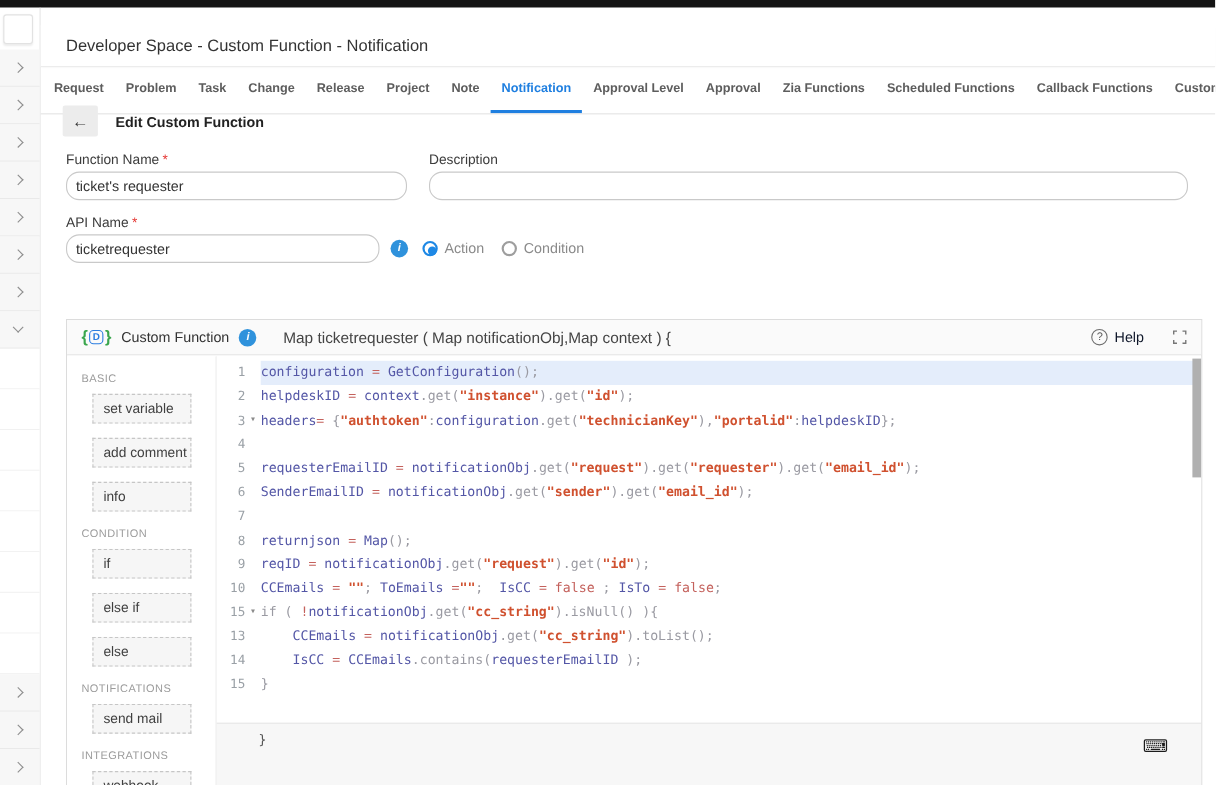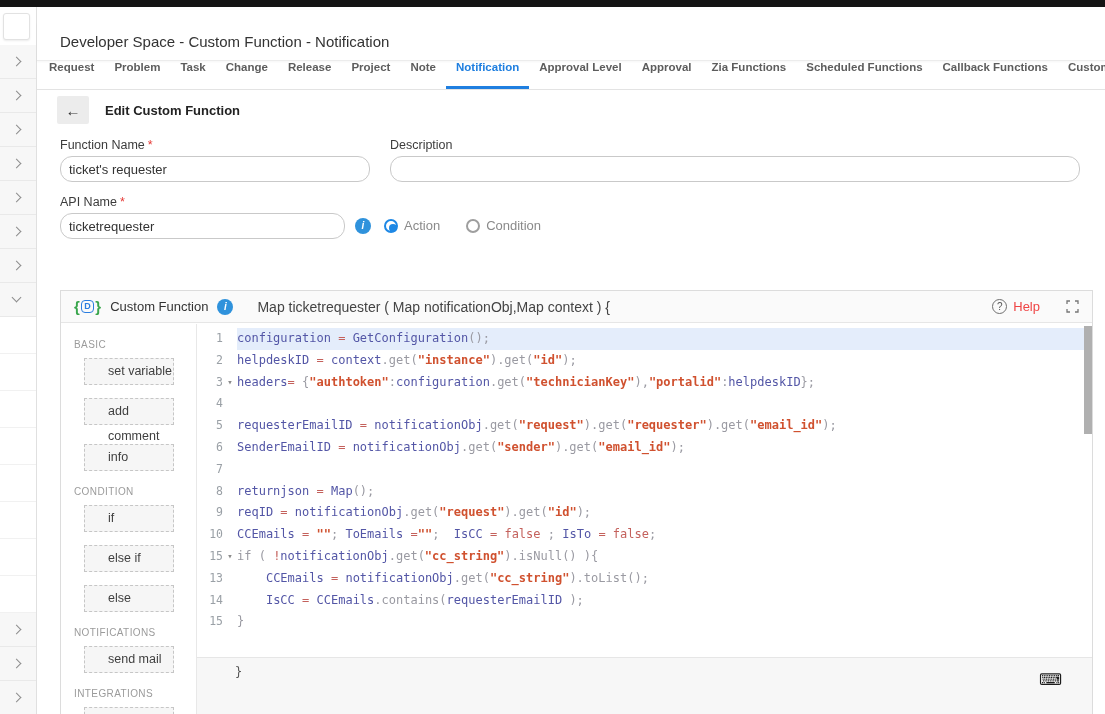--- a/index.html
+++ b/index.html
@@ -24,21 +24,21 @@
   .chev.right { transform:rotate(-45deg); }
   .chev.down  { transform:rotate(45deg); top:11px; }
 
   
   .main { position:absolute; left:37px; top:7px; width:1068px; height:707px; background:#fff; }
 
   .titlebar { position:absolute; left:0; top:16px; width:100%; height:38px; background:#fff;
               border-bottom:1px solid #ececec; box-shadow:0 1px 2px rgba(0,0,0,.04); }
   .titlebar .title { position:absolute; left:23px; top:10px; font-size:15px; color:#333; }
 
-  .tabbar { position:absolute; left:0; top:38px; width:100%; height:45px;
+  .tabbar { position:absolute; left:0; top:52px; width:100%; height:45px;
             border-bottom:1px solid #e3e3e3; display:flex; align-items:stretch;
             padding-left:2px; overflow:hidden; }
   .tab { flex-shrink:0; display:flex; align-items:center; padding:0 10px; font-size:11.5px;
          font-weight:700; color:#5d5d5d; white-space:nowrap; cursor:pointer;
          border-bottom:3px solid transparent; padding-top:3px; }
   .tab.active { color:#1f7fe0; border-bottom-color:#1f7fe0; }
 
   .back-btn { position:absolute; left:20px; top:89px; width:32px; height:28px; background:#ececec;
               border:none; border-radius:2px; color:#333; font-size:15px; cursor:pointer; }
   .edit-title { position:absolute; left:68px; top:96px; font-size:13px; font-weight:700; color:#222; }
@@ -53,21 +53,21 @@
   #desc-label { left:353px; top:131px; }
   #desc-input { left:353px; top:149px; width:690px; }
   #api-label  { left:23px; top:188px; }
   #api-input  { left:23px; top:206px; width:285px; }
 
   .info-icon { position:absolute; width:16px; height:16px; border-radius:50%; background:#2f92dc;
                color:#fff; font-size:10px; font-weight:700; font-style:italic; text-align:center;
                line-height:16px; }
   #api-info { left:318px; top:211px; }
 
-  .radio-group { position:absolute; left:347px; top:211px; display:flex; align-items:center; gap:26px; }
+  .radio-group { position:absolute; left:347px; top:211px; display:flex; align-items:center; gap:16px; }
   .radio-item { display:flex; align-items:center; gap:6px; font-size:13px; color:#8a8a8a; cursor:pointer; }
   .rdot { width:14px; height:14px; border-radius:50%; border:2px solid #9e9e9e; position:relative; background:#fff; }
   .radio-item.checked .rdot { border-color:#1e88e5; }
   .radio-item.checked .rdot::after { content:''; position:absolute; left:3px; top:3px; width:8px;
                height:8px; border-radius:50%; background:#1e88e5; }
 
   
   .panel { position:absolute; left:23px; top:283px; width:1033px; height:431px;
            border:1px solid #dcdcdc; background:#fff; }
   .cf-header { position:absolute; left:0; top:0; width:100%; height:32px; background:#fafafa;
@@ -75,30 +75,30 @@
   .cf-icon { display:flex; align-items:center; font-weight:700; }
   .cf-icon .brace { color:#3aa64d; font-size:15px; }
   .cf-icon .d { color:#2b7de0; border:1.5px solid #2b7de0; border-radius:4px; font-size:9px;
                 padding:0 2.5px; line-height:11px; margin:0 1px; }
   .cf-title { font-size:13px; color:#333; margin-left:9px; }
   .cf-info { position:static; margin-left:9px; }
   .cf-sig { font-size:14px; color:#444; margin-left:24px; flex:1; white-space:nowrap; overflow:hidden; }
   .help-wrap { display:flex; align-items:center; gap:6px; margin-right:26px; cursor:pointer; }
   .help-icon { width:15px; height:15px; border:1.3px solid #6f6f6f; border-radius:50%; color:#555;
                font-size:10px; text-align:center; line-height:14px; }
-  .help-label { font-size:13px; color:#ef4444; }
+  .help-label { font-size:13px; color:#0f172a; }
   .expand-btn { cursor:pointer; display:flex; align-items:center; }
 
   .cf-body { position:absolute; left:0; top:33px; right:0; bottom:0; display:flex; }
   .tools { width:136px; border-right:1px solid #e8e8e8; background:#fff; padding-top:13px;
            overflow:hidden; flex-shrink:0; }
   .tool-sec { font-size:10px; color:#9b9b9b; letter-spacing:.4px; margin:2px 0 8px 13px; }
   .tool-btn { width:90px; height:27px; margin:0 0 13px 23px; border:1px dashed #c6c6c6;
               background:#f6f6f6; color:#3f3f3f; font-size:12.5px; text-align:left;
-              padding-left:23px; line-height:25px; cursor:pointer;
+              padding-left:9px; line-height:25px; cursor:pointer;
               font-family:"Liberation Sans", sans-serif; }
 
   .code-col { flex:1; display:flex; flex-direction:column; min-width:0; }
   .code-scroll { position:relative; height:333px; padding-top:4px; background:#fff; overflow:hidden; }
   .code-line { display:flex; height:21.8px; line-height:21.8px;
                font-family:"DejaVu Sans Mono", monospace; font-size:12px; color:#555; }
   .ln { width:26px; text-align:right; color:#9aa0a6; font-size:11.5px; flex-shrink:0; }
   .fold { width:14px; text-align:center; color:#8b8b8b; font-size:9px; flex-shrink:0; }
   .code-text { flex:1; white-space:pre; overflow:hidden; }
   .code-line.hl .code-text { background:#e4edfb; }

